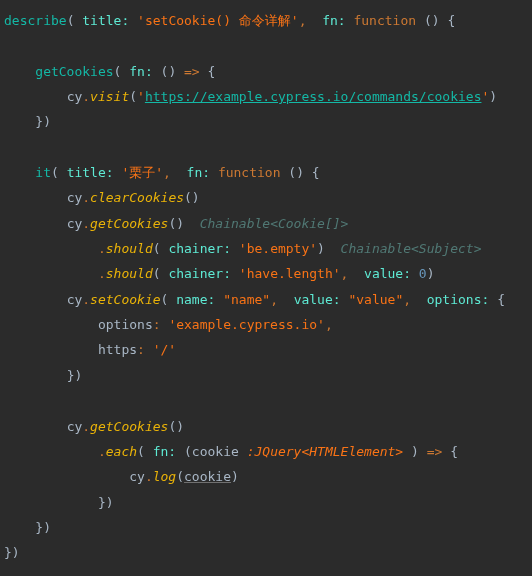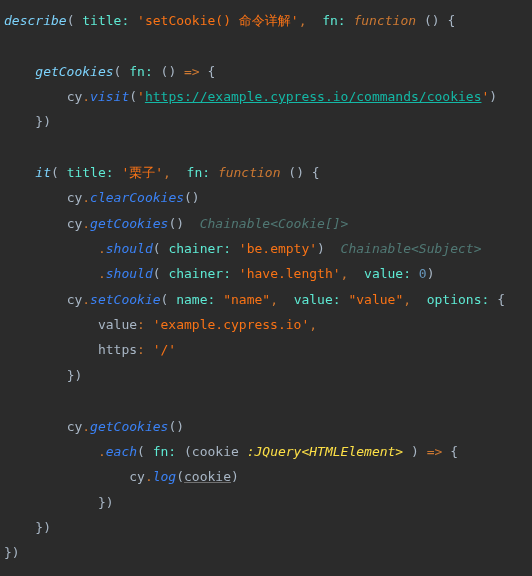--- a/index.html
+++ b/index.html
@@ -9,53 +9,53 @@
     font-family: 'Consolas', 'Monaco', monospace;
     font-size: 13px;
     line-height: 1.95;
     color: #a9b7c6;
     width: 532px;
     height: 576px;
     box-sizing: border-box;
     overflow: hidden;
   }
   .line { white-space: pre; }
-  .kw { color: #cc7832; font-style: italic; }      
-  .fn-name { color: #7dd3fc; font-style: italic; } 
-  .method { color: #3b82f6; font-style: italic; }  
+  .kw { color: #cc7832; }      
+  .fn-name { color: #14b8a6; } 
+  .method { color: #eab308; font-style: italic; }  
   .paren { color: #a9b7c6; }
   .brace { color: #a9b7c6; }
   .hint { color: #5eead4; }                        
   .str { color: #f97316; }                         
   .url { color: #14b8a6; text-decoration: underline; }
   .num { color: #6897bb; }
   .punct { color: #cc7832; }
   .ident { color: #a9b7c6; }
   .type-hint { color: #507874; font-style: italic; }
-  .type-hint2 { color: #fde047; font-style: italic; }
+  .type-hint2 { color: #f97316; font-style: italic; }
   .param { color: #a9b7c6; }
   .underline { text-decoration: underline; text-decoration-color: #707070; }
   pre { margin: 0; font-family: inherit; }
 </style>
 </head>
 <body>
 
 <pre><span class="line"><span class="fn-name">describe</span><span class="paren">( </span><span class="hint">title:</span> <span class="str">'setCookie() 命令详解'</span><span class="punct">,  </span><span class="hint">fn:</span> <span class="kw">function</span> <span class="paren">() {</span></span>
 <span class="line"> </span>
 <span class="line">    <span class="fn-name">getCookies</span><span class="paren">( </span><span class="hint">fn:</span> <span class="paren">()</span> <span class="punct">=&gt;</span> <span class="brace">{</span></span>
 <span class="line">        <span class="ident">cy</span><span class="punct">.</span><span class="method">visit</span><span class="paren">(</span><span class="str">'</span><span class="url">https://example.cypress.io/commands/cookies</span><span class="str">'</span><span class="paren">)</span></span>
 <span class="line">    <span class="brace">})</span></span>
 <span class="line"> </span>
 <span class="line">    <span class="fn-name">it</span><span class="paren">( </span><span class="hint">title:</span> <span class="str">'栗子'</span><span class="punct">,  </span><span class="hint">fn:</span> <span class="kw">function</span> <span class="paren">() {</span></span>
 <span class="line">        <span class="ident">cy</span><span class="punct">.</span><span class="method">clearCookies</span><span class="paren">()</span></span>
 <span class="line">        <span class="ident">cy</span><span class="punct">.</span><span class="method">getCookies</span><span class="paren">()</span>  <span class="type-hint">Chainable&lt;Cookie[]&gt;</span></span>
 <span class="line">            <span class="punct">.</span><span class="method">should</span><span class="paren">( </span><span class="hint">chainer:</span> <span class="str">'be.empty'</span><span class="paren">)</span>  <span class="type-hint">Chainable&lt;Subject&gt;</span></span>
 <span class="line">            <span class="punct">.</span><span class="method">should</span><span class="paren">( </span><span class="hint">chainer:</span> <span class="str">'have.length'</span><span class="punct">,  </span><span class="hint">value:</span> <span class="num">0</span><span class="paren">)</span></span>
 <span class="line">        <span class="ident">cy</span><span class="punct">.</span><span class="method">setCookie</span><span class="paren">( </span><span class="hint">name:</span> <span class="str">"name"</span><span class="punct">,  </span><span class="hint">value:</span> <span class="str">"value"</span><span class="punct">,  </span><span class="hint">options:</span> <span class="brace">{</span></span>
-<span class="line">            <span class="ident">value</span><span class="punct">: </span><span class="str">'example.cypress.io'</span><span class="punct">,</span></span>
+<span class="line">            <span class="ident">options</span><span class="punct">: </span><span class="str">'example.cypress.io'</span><span class="punct">,</span></span>
 <span class="line">            <span class="ident">https</span><span class="punct">: </span><span class="str">'/'</span></span>
 <span class="line">        <span class="brace">})</span></span>
 <span class="line"> </span>
 <span class="line">        <span class="ident">cy</span><span class="punct">.</span><span class="method">getCookies</span><span class="paren">()</span></span>
 <span class="line">            <span class="punct">.</span><span class="method">each</span><span class="paren">( </span><span class="hint">fn:</span> <span class="paren">(</span><span class="param">cookie</span> <span class="type-hint2">:JQuery&lt;HTMLElement&gt;</span> <span class="paren">)</span> <span class="punct">=&gt;</span> <span class="brace">{</span></span>
 <span class="line">                <span class="ident">cy</span><span class="punct">.</span><span class="method">log</span><span class="paren">(</span><span class="ident underline">cookie</span><span class="paren">)</span></span>
 <span class="line">            <span class="brace">})</span></span>
 <span class="line">    <span class="brace">})</span></span>
 <span class="line"><span class="brace">})</span></span></pre>
 

